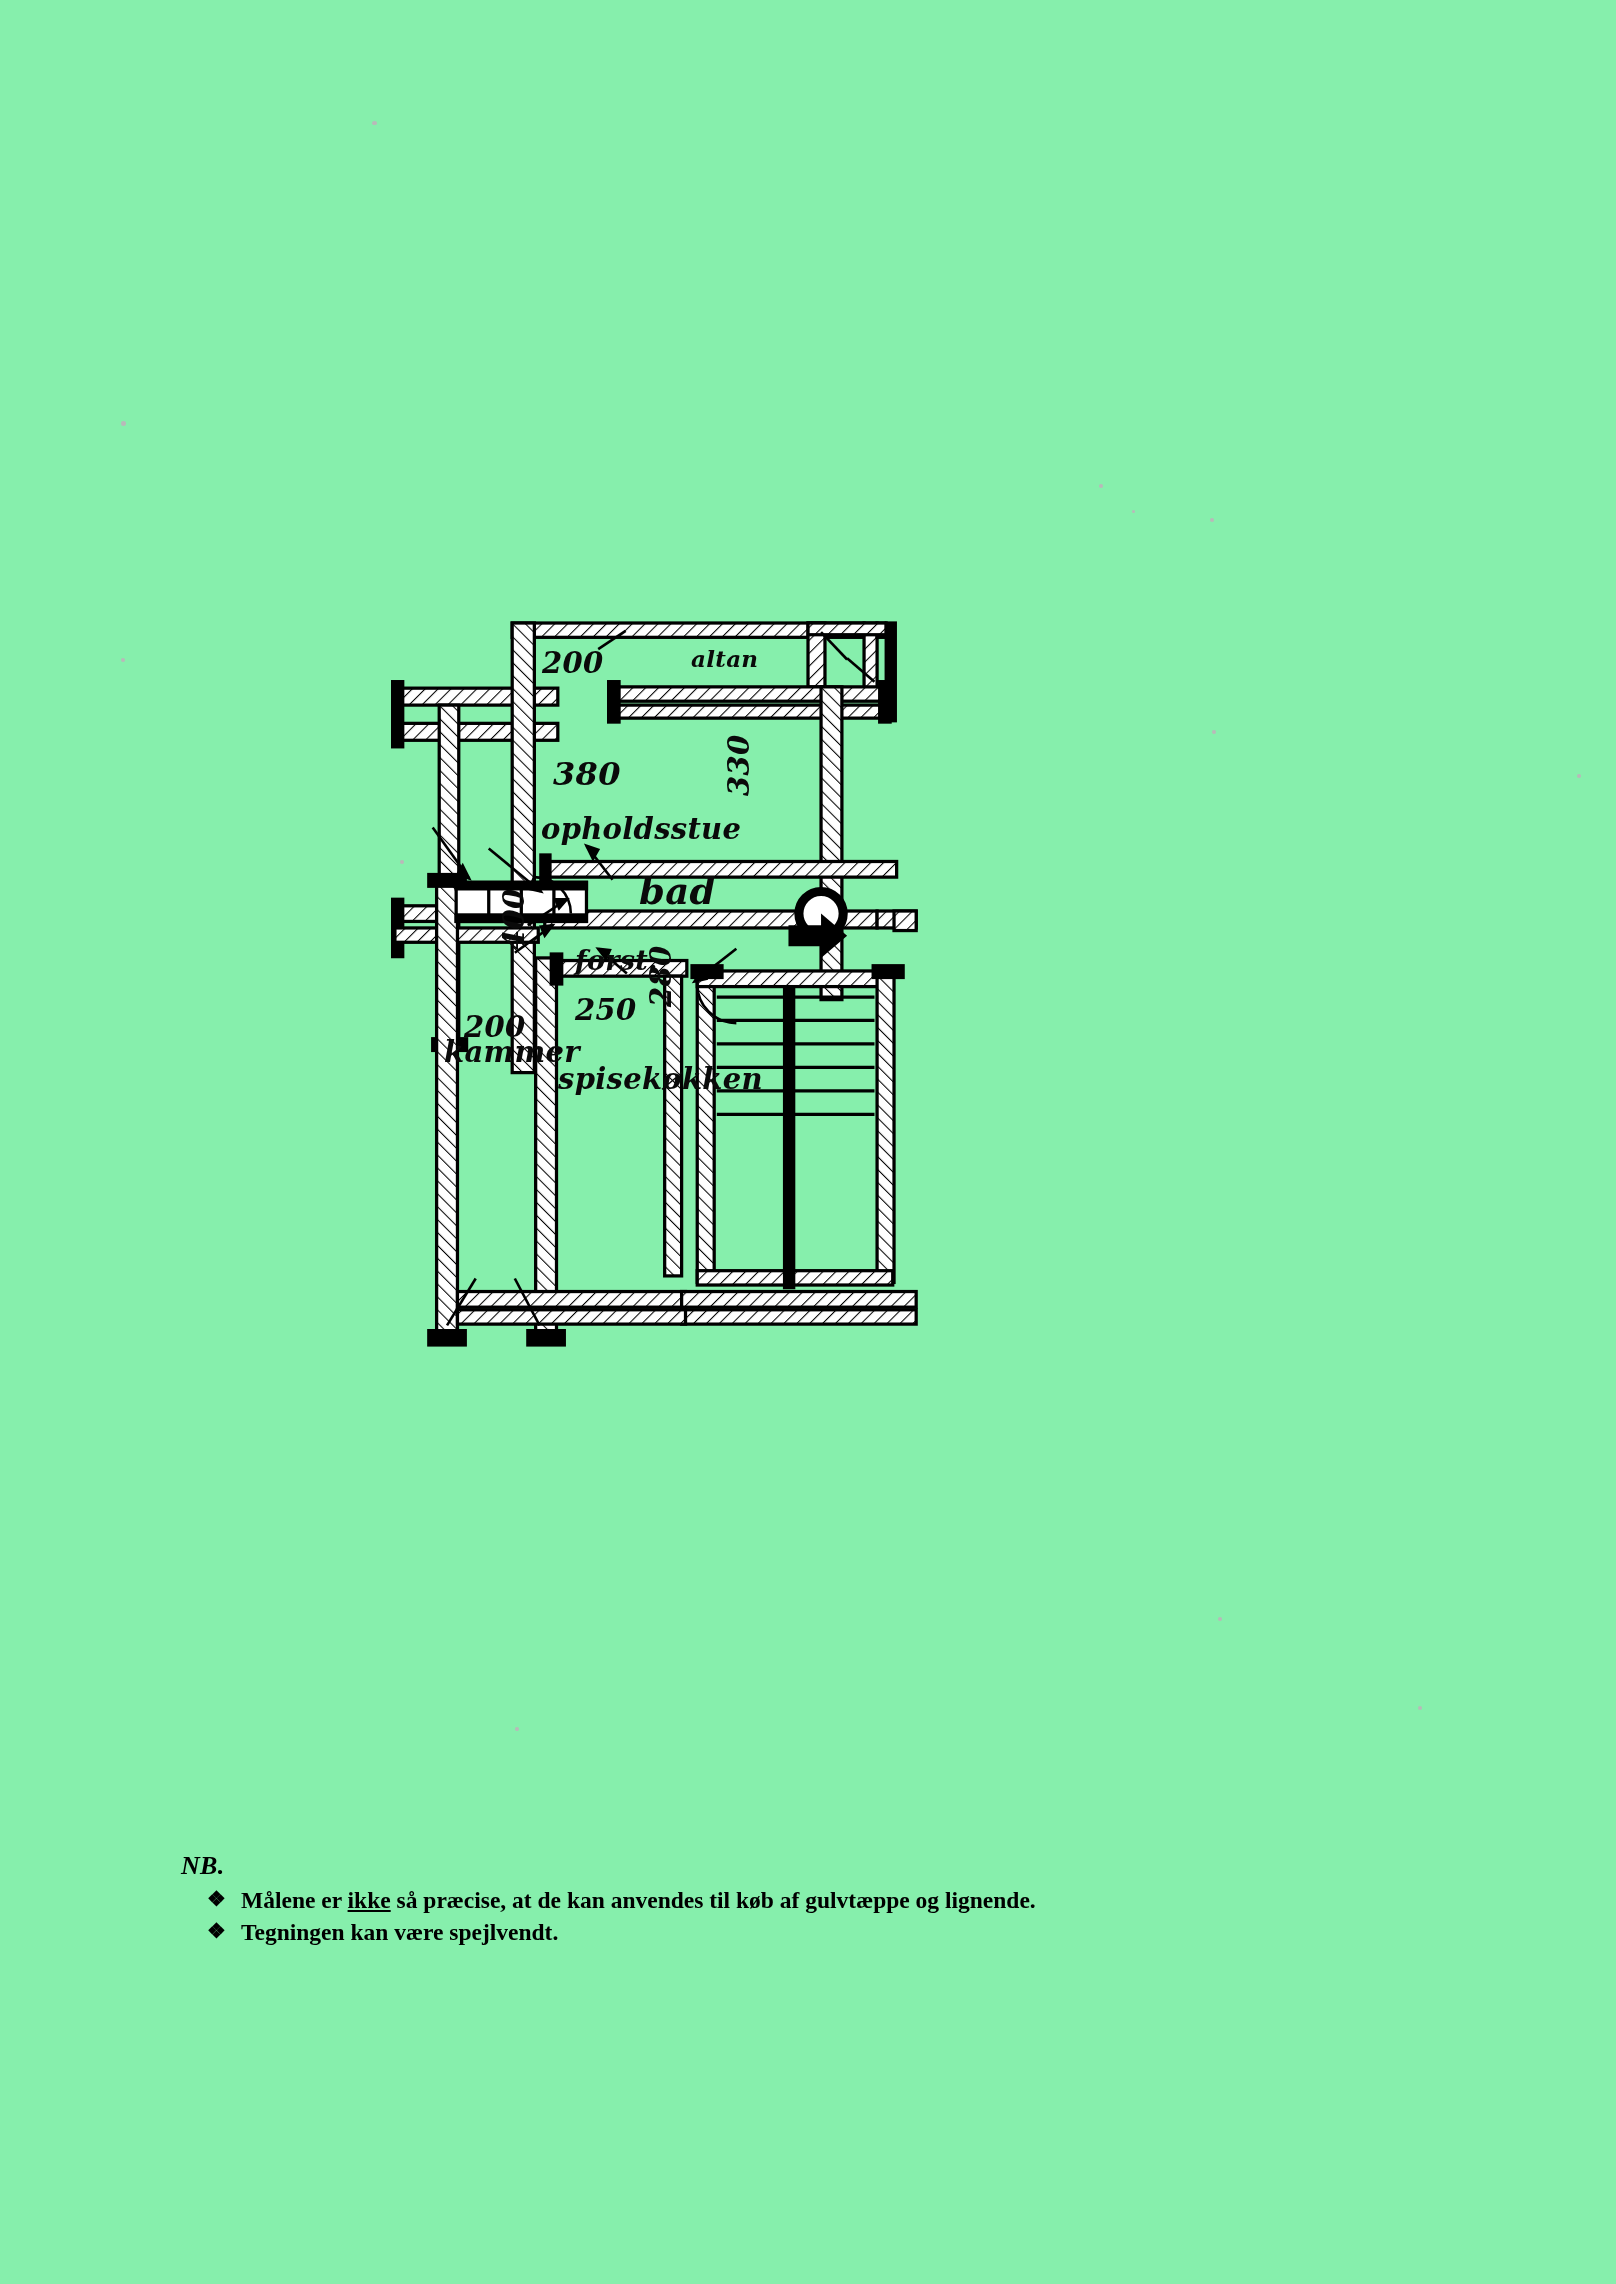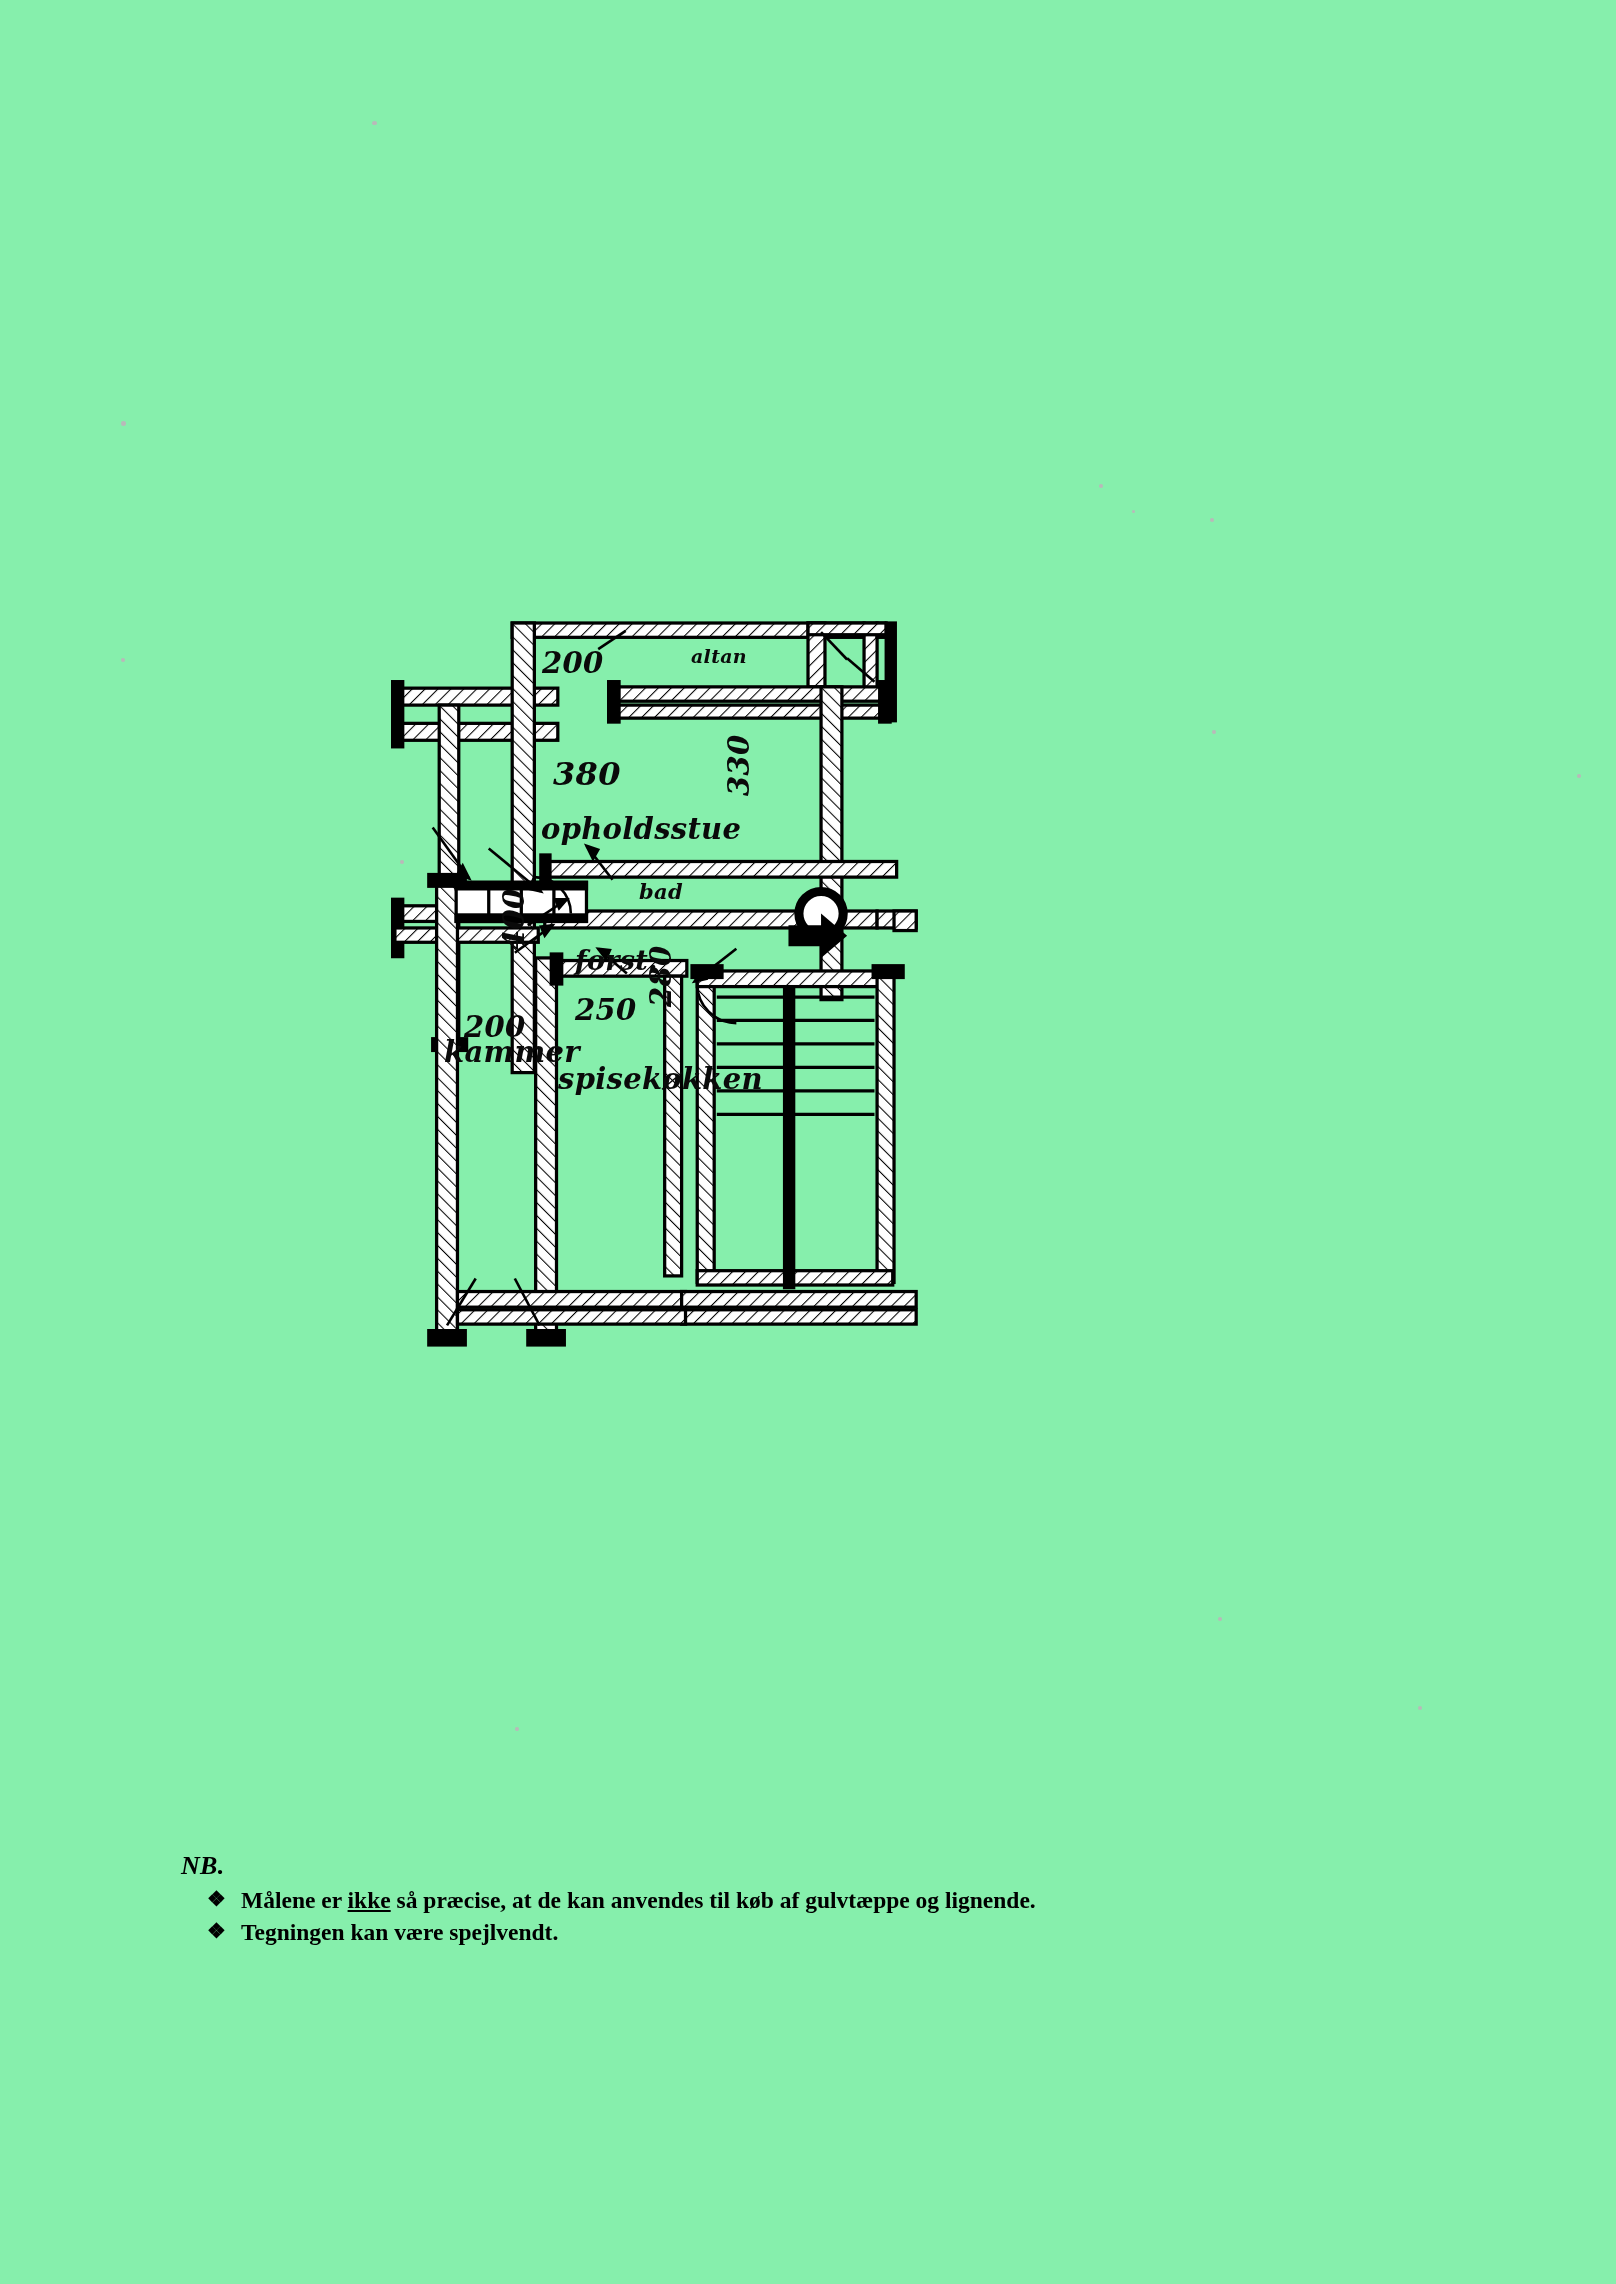--- a/index.html
+++ b/index.html
@@ -237,25 +237,25 @@
         <line x1="700" y1="62" x2="660" y2="20"></line>
         <line x1="700" y1="60" x2="742" y2="96"></line>
       </g>
 
       <g>
         <polygon points="610,470 660,470 660,452 700,486 660,520 660,502 610,502" fill="#000000"></polygon>
       </g>
     </svg>
 
     <div class="hand" style="left:151px;top:27px;font-size:29px;">200</div>
-    <div class="hand" style="left:300px;top:26px;font-size:19px;">altan</div>
+    <div class="hand" style="left:300px;top:26px;font-size:23px;">altan</div>
     <div class="hand" style="left:162px;top:136px;font-size:32px;text-align:center;">380</div>
     <div class="hand rot90" style="left:331px;top:177px;font-size:29px;">330</div>
     <div class="hand" style="left:150px;top:193px;font-size:29px;">opholdsstue</div>
-    <div class="hand" style="left:248px;top:260px;font-size:21px;">bad</div>
+    <div class="hand" style="left:248px;top:250px;font-size:37px;">bad</div>
     <div class="hand" style="left:184px;top:326px;font-size:27px;">forst.</div>
     <div class="hand rot90" style="left:106px;top:331px;font-size:29px;">400</div>
     <div class="hand" style="left:73px;top:391px;font-size:29px;">200</div>
     <div class="hand" style="left:184px;top:374px;font-size:29px;">250</div>
     <div class="hand rot90" style="left:253px;top:388px;font-size:29px;">280</div>
     <div class="hand" style="left:53px;top:416px;font-size:29px;">kammer</div>
     <div class="hand" style="left:167px;top:443px;font-size:29px;">spisekøkken</div>
   </div>
 
   <div id="note">

